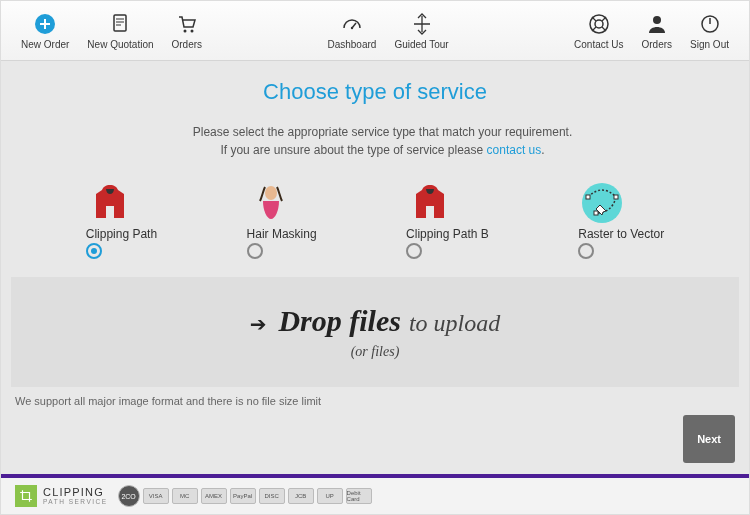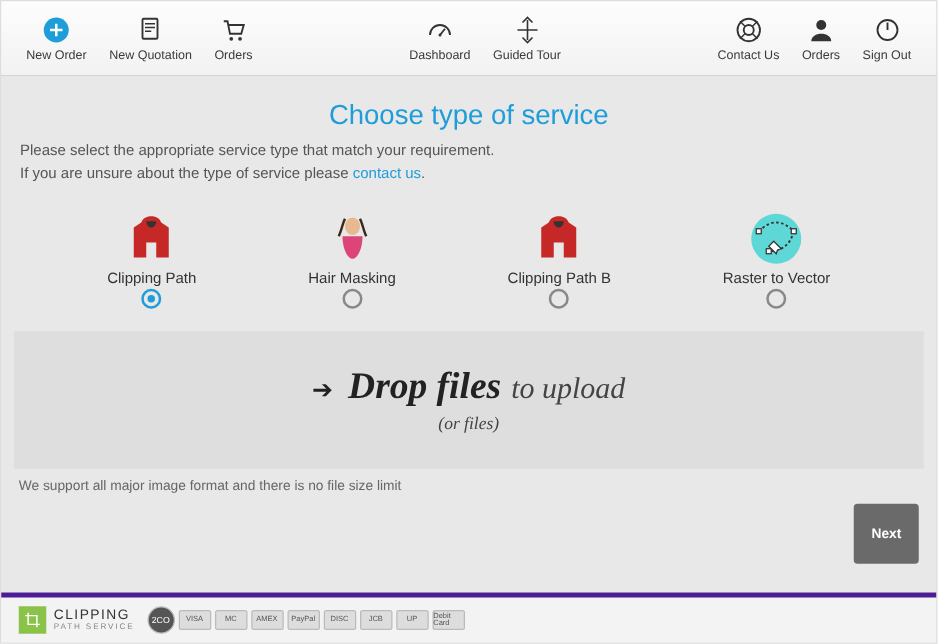--- a/index.html
+++ b/index.html
@@ -10,25 +10,25 @@
   .topbar { background: linear-gradient(#fdfdfd, #f2f2f2); border-bottom: 1px solid #d5d5d5; height: 60px; display: flex; align-items: center; padding: 0 20px; }
   .topbar-left, .topbar-right { display: flex; gap: 18px; }
   .topbar-mid { flex: 1; display: flex; justify-content: center; gap: 18px; }
   .nav-item { display: flex; flex-direction: column; align-items: center; gap: 3px; cursor: pointer; color: #3a3a3a; font-size: 10px; }
   .nav-item svg { width: 24px; height: 24px; }
   .nav-item .lbl { white-space: nowrap; }
 
   
   .main { flex: 1; background: #e8e8e8; display: flex; flex-direction: column; }
   .section-title { text-align: center; color: #1f9dd8; font-size: 22px; font-weight: 400; margin-top: 18px; }
-  .section-desc { color: #555; font-size: 12px; margin-top: 6px; line-height: 1.5; padding-left: 15px; }
+  .section-desc { text-align: center; color: #555; font-size: 12px; margin-top: 18px; line-height: 1.5; padding-left: 15px; }
   .section-desc .link { color: #1f9dd8; cursor: pointer; }
 
   .services { display: flex; justify-content: space-around; margin: 20px 40px 10px; }
-  .service { display: flex; flex-direction: column; align-items: center; gap: 0; cursor: pointer; }
+  .service { display: flex; flex-direction: column; align-items: flex-start; gap: 0; cursor: pointer; }
   .service-icon { width: 48px; height: 48px; display: flex; align-items: center; justify-content: center; }
   .service-label { font-size: 12px; color: #333; }
   .radio { width: 16px; height: 16px; border: 2px solid #888; border-radius: 50%; margin-top: 2px; display: flex; align-items: center; justify-content: center; }
   .radio.selected { border-color: #1f9dd8; }
   .radio.selected::after { content: ''; width: 6px; height: 6px; background: #1f9dd8; border-radius: 50%; }
 
   
   .dropzone { margin: 8px 10px 0; background: #dedede; height: 110px; display: flex; flex-direction: column; align-items: center; justify-content: center; cursor: pointer; }
   .dropzone-main { display: flex; align-items: baseline; gap: 8px; }
   .dropzone-main .bold { font-family: Georgia, serif; font-style: italic; font-weight: 900; font-size: 30px; color: #222; }

